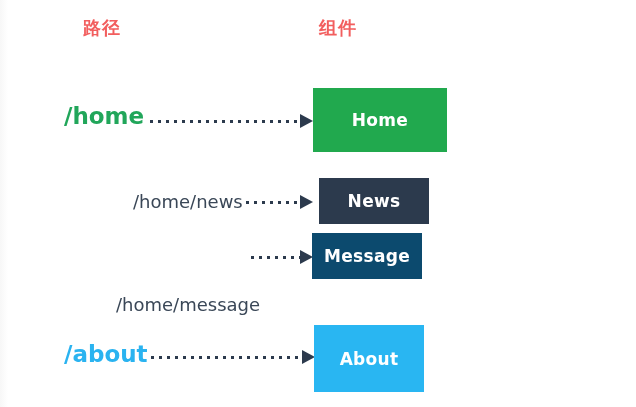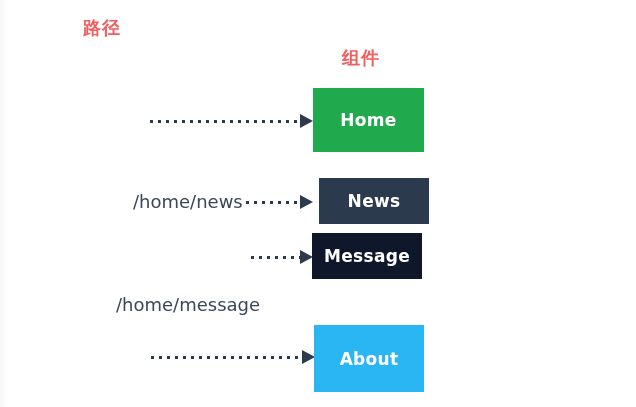--- a/index.html
+++ b/index.html
@@ -16,21 +16,21 @@
     background: linear-gradient(to right, #f7f7f7, #ffffff);
   }
   .hdr {
     position: absolute;
     font-size: 18px;
     font-weight: 700;
     letter-spacing: 1px;
     line-height: 24px;
   }
   .hdr-path { left: 83px; top: 16px; }
-  .hdr-comp { left: 342px; top: 16px; margin-top: 30px; }
+  .hdr-comp { left: 319px; top: 16px; }
 
   .path-big {
     position: absolute;
     font-size: 23px;
     font-weight: 700;
     line-height: 28px;
   }
   .path-home { left: 64px; top: 102px; }
   .path-about { left: 64px; top: 340px; }
 
@@ -67,35 +67,36 @@
 
   .box {
     position: absolute;
     display: flex;
     align-items: center;
     justify-content: center;
     font-size: 17px;
     font-weight: 600;
     letter-spacing: 0.3px;
   }
-  .box-home    { left: 313px; top: 88px;  width: 111px; height: 64px; }
+  .box-home    { left: 313px; top: 88px;  width: 134px; height: 64px; }
   .box-news    { left: 312px; top: 178px; width: 110px; height: 46px; }
   .box-message { left: 312px; top: 233px; width: 110px; height: 46px; }
   .box-about   { left: 314px; top: 325px; width: 110px; height: 67px; }
 </style>
 </head>
 <body>
 
 <div class="canvas" style="--arrow: #2c3a4d; background-color: rgb(255, 255, 255);">
 
   <div class="edge-strip"></div>
 
   <div class="hdr hdr-path" style="color: rgb(242, 94, 94);">路径</div>
   <div class="hdr hdr-comp" style="color: rgb(242, 94, 94);">组件</div>
 
+  <div class="path-big path-home" style="color: rgb(33, 166, 90);">/home</div>
   <div class="arrow arrow-home">
     <div class="dots"></div>
     <div class="head"></div>
   </div>
   <div class="box box-home" style="background-color: rgb(33, 169, 78); color: rgb(255, 255, 255);">
     <span>Home</span>
   </div>
 
   <div class="path-small path-news" style="color: rgb(58, 71, 87);">/home/news</div>
   <div class="arrow arrow-news">
@@ -104,24 +105,25 @@
   </div>
   <div class="box box-news" style="background-color: rgb(44, 58, 77); color: rgb(255, 255, 255); margin-left: 7px;">
     <span>News</span>
   </div>
 
   <div class="path-small path-message" style="color: rgb(58, 71, 87);">/home/message</div>
   <div class="arrow arrow-message">
     <div class="dots"></div>
     <div class="head"></div>
   </div>
-  <div class="box box-message" style="background-color: #0f172a; color: rgb(255, 255, 255);">
+  <div class="box box-message" style="background-color: #0c4a6e; color: rgb(255, 255, 255);">
     <span>Message</span>
   </div>
 
+  <div class="path-big path-about" style="color: rgb(42, 179, 240);">/about</div>
   <div class="arrow arrow-about">
     <div class="dots"></div>
     <div class="head"></div>
   </div>
   <div class="box box-about" style="background-color: rgb(41, 182, 242); color: rgb(255, 255, 255);">
     <span>About</span>
   </div>
 
 </div>
 

